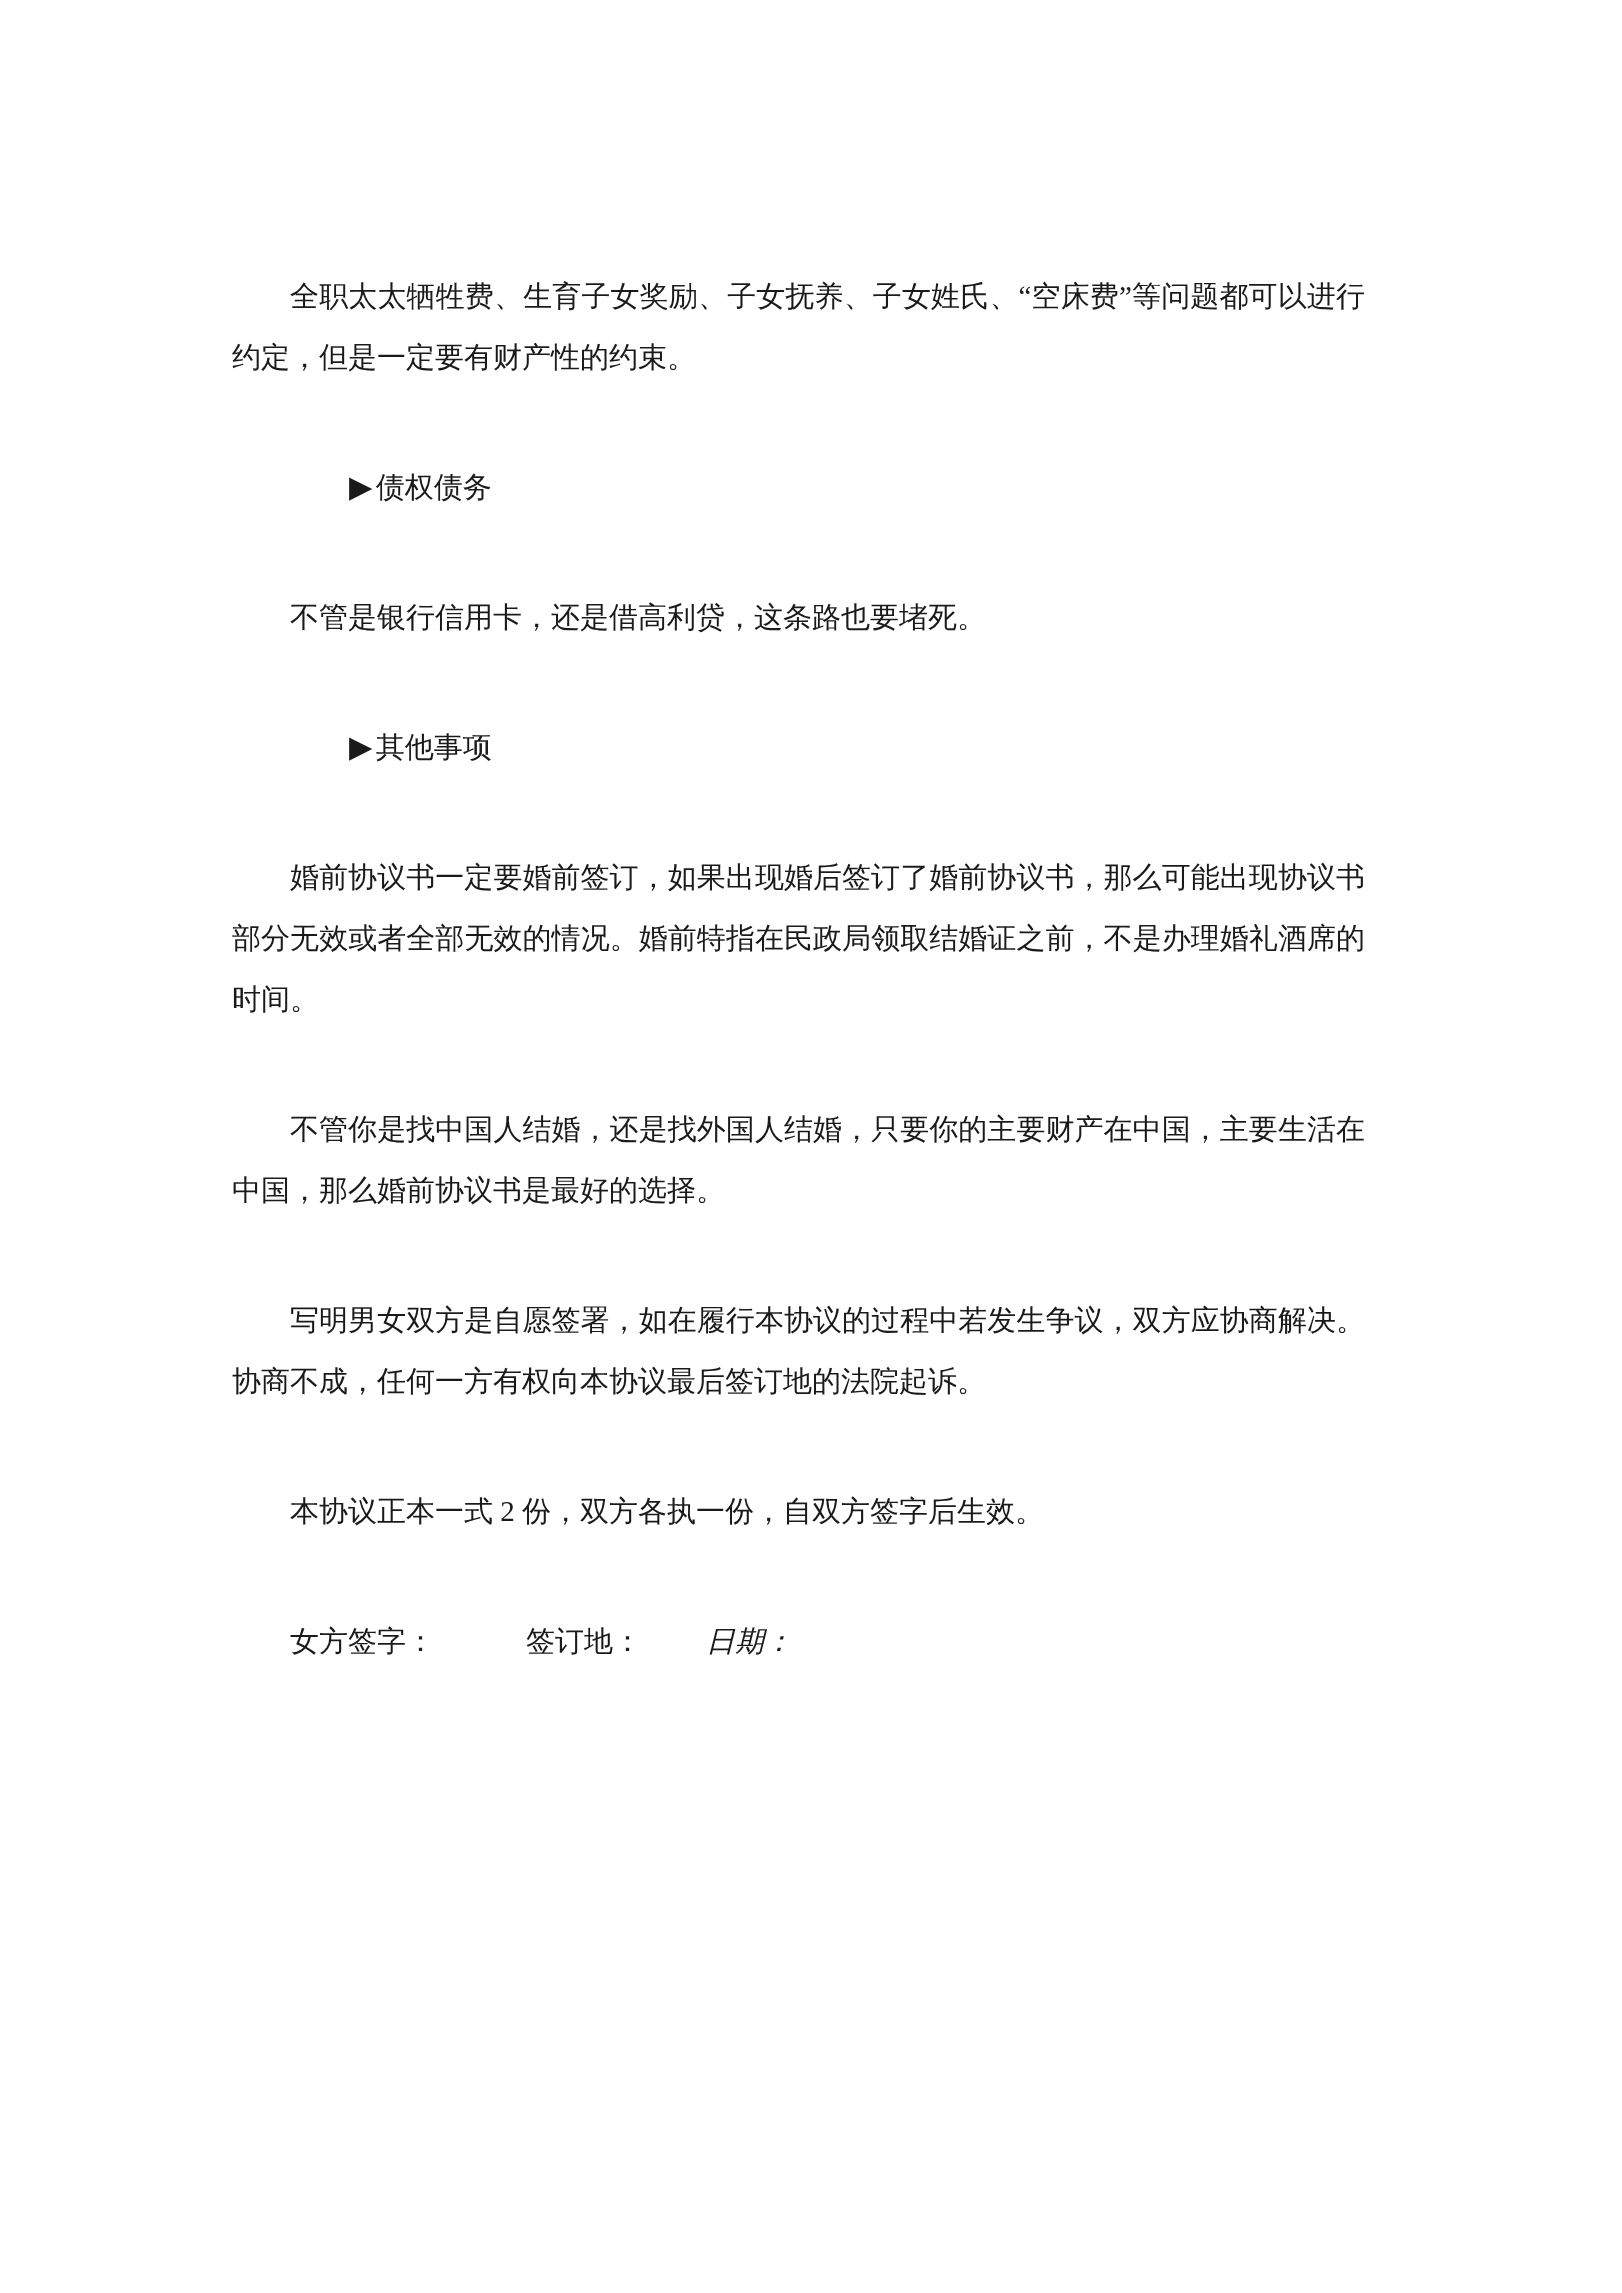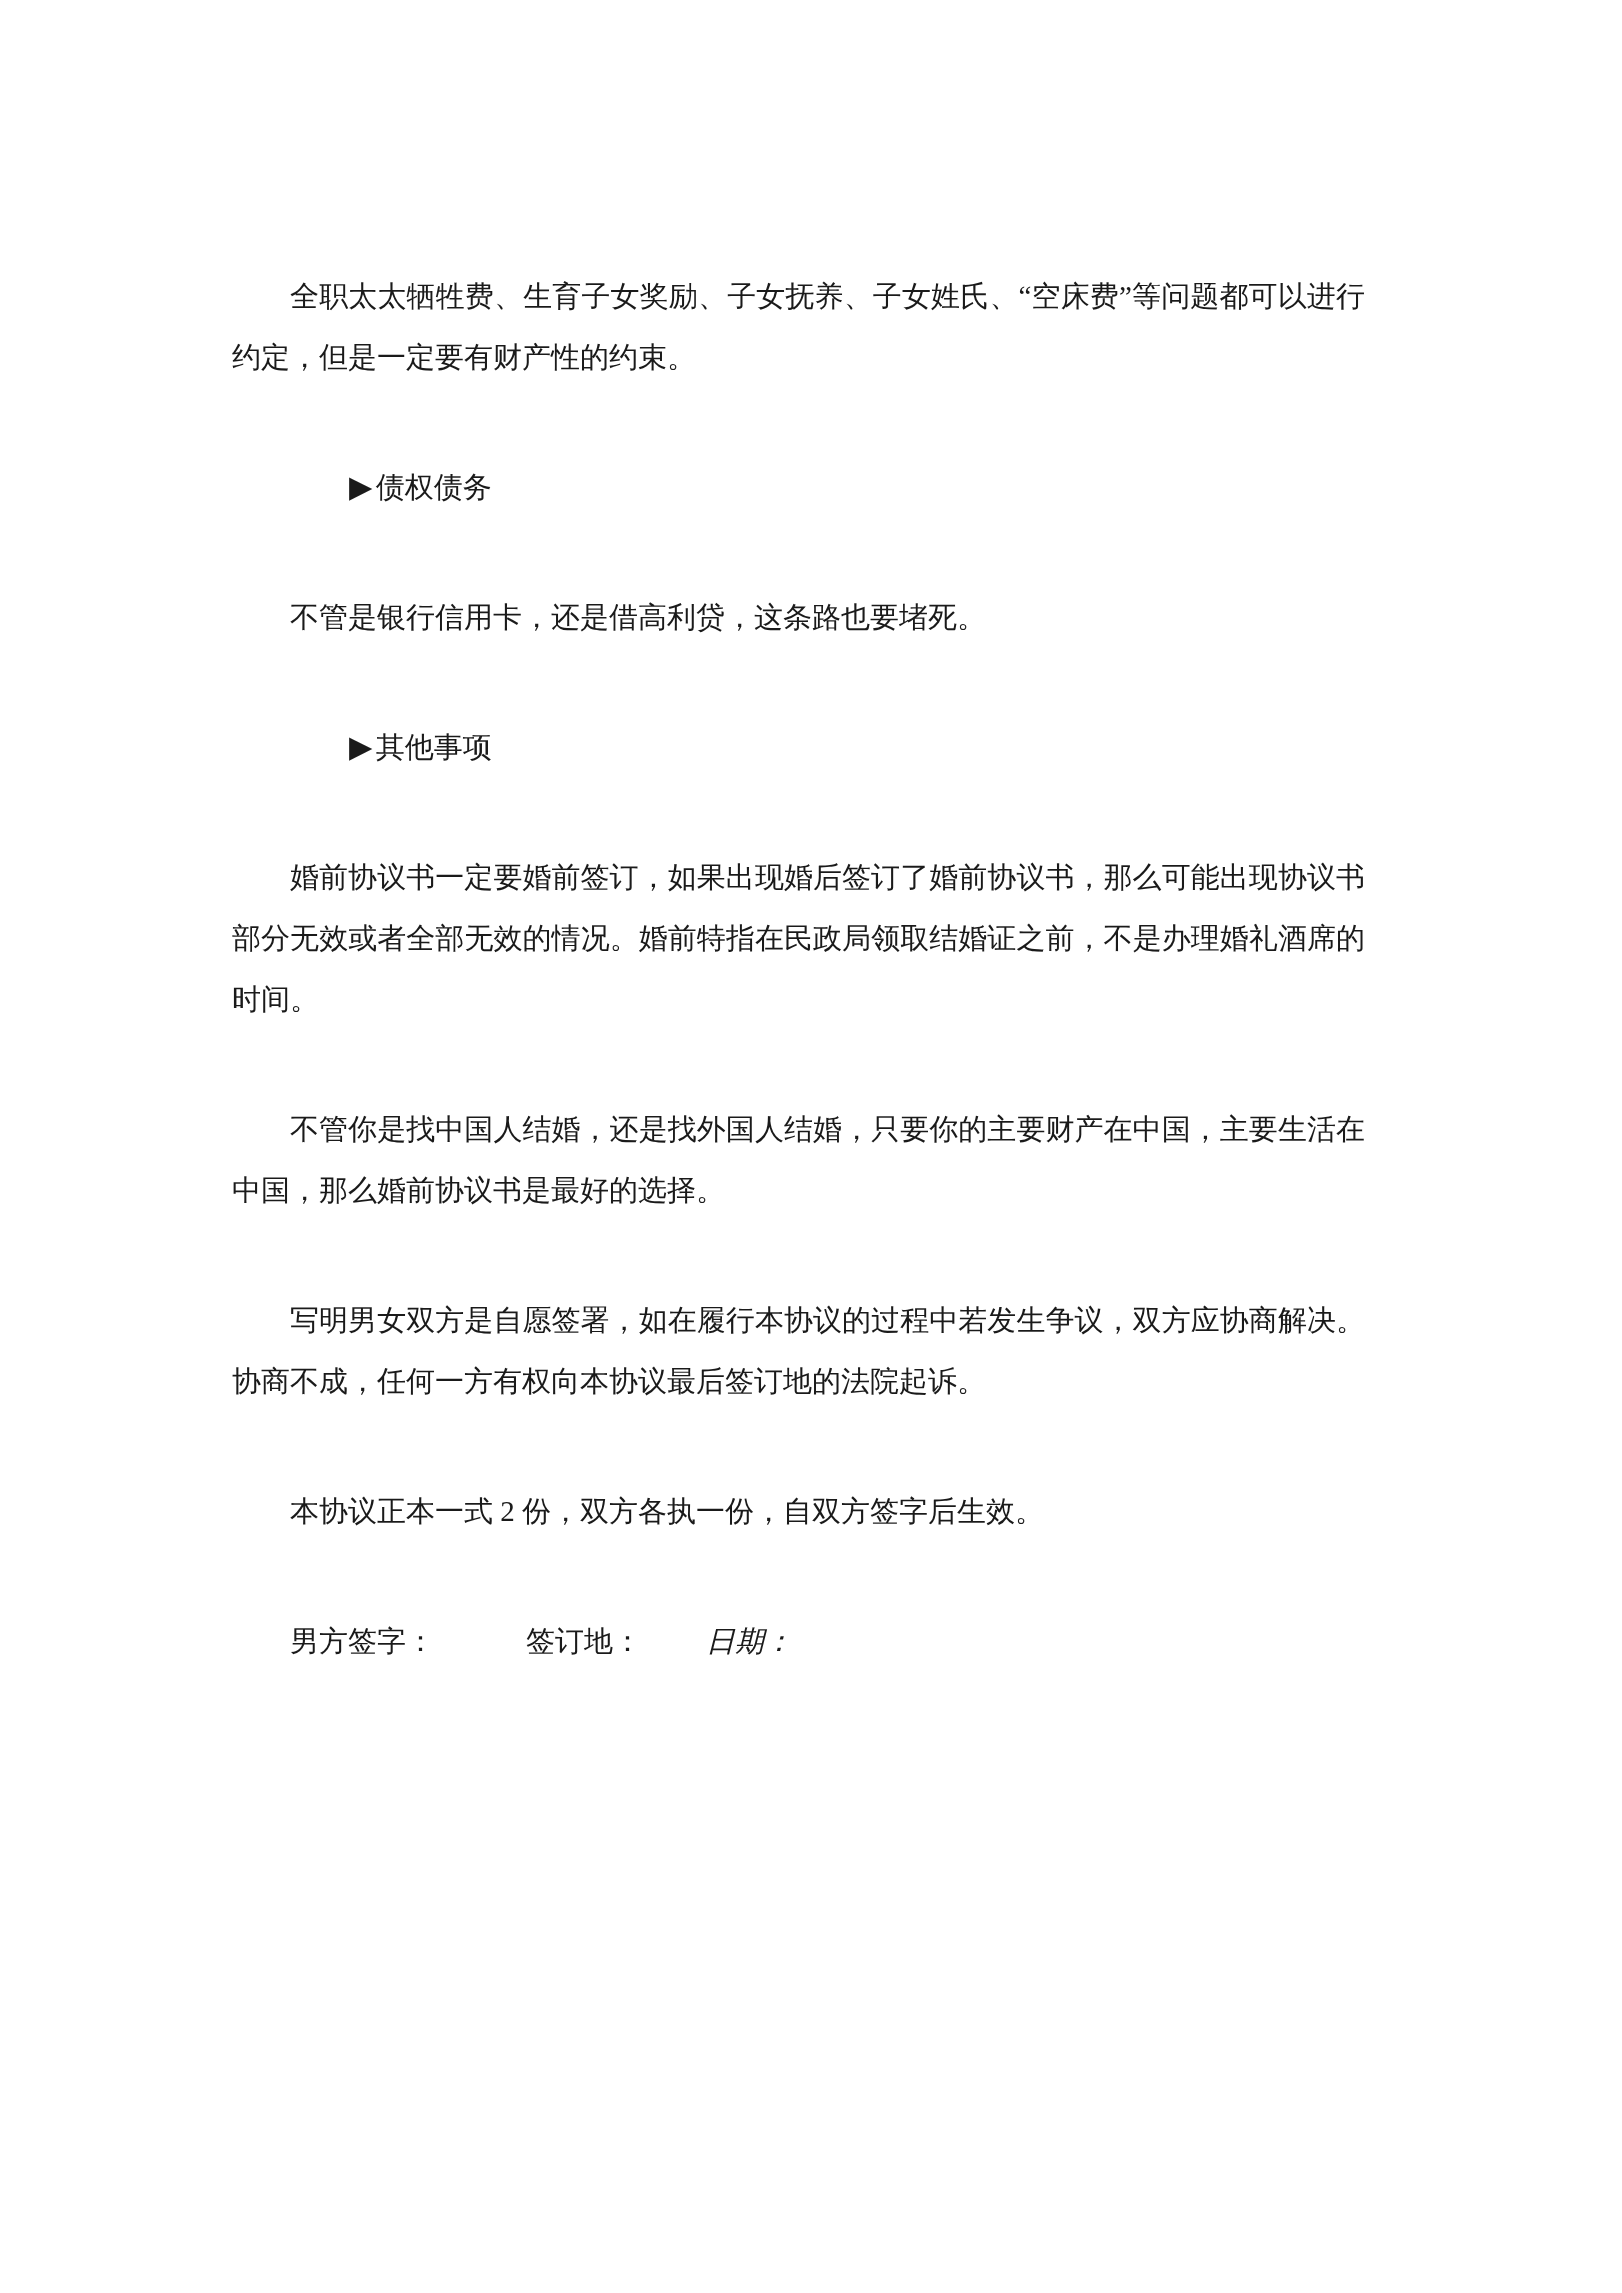--- a/index.html
+++ b/index.html
@@ -71,19 +71,19 @@
 
     <p class="para">婚前协议书一定要婚前签订，如果出现婚后签订了婚前协议书，那么可能出现协议书部分无效或者全部无效的情况。婚前特指在民政局领取结婚证之前，不是办理婚礼酒席的时间。</p>
 
     <p class="para">不管你是找中国人结婚，还是找外国人结婚，只要你的主要财产在中国，主要生活在中国，那么婚前协议书是最好的选择。</p>
 
     <p class="para">写明男女双方是自愿签署，如在履行本协议的过程中若发生争议，双方应协商解决。协商不成，任何一方有权向本协议最后签订地的法院起诉。</p>
 
     <p class="para">本协议正本一式 2 份，双方各执一份，自双方签字后生效。</p>
 
     <div class="sig-row">
-      <span class="sig-label">男方签字：</span><span class="sig-label gap-a">签订地：</span><span class="sig-label gap-b">日期：</span>
+      <span class="sig-label">女方签字：</span><span class="sig-label gap-a">签订地：</span><span class="sig-label gap-b">日期：</span>
     </div>
 
 
   </div>
 </div>
 
 
 </body></html>

